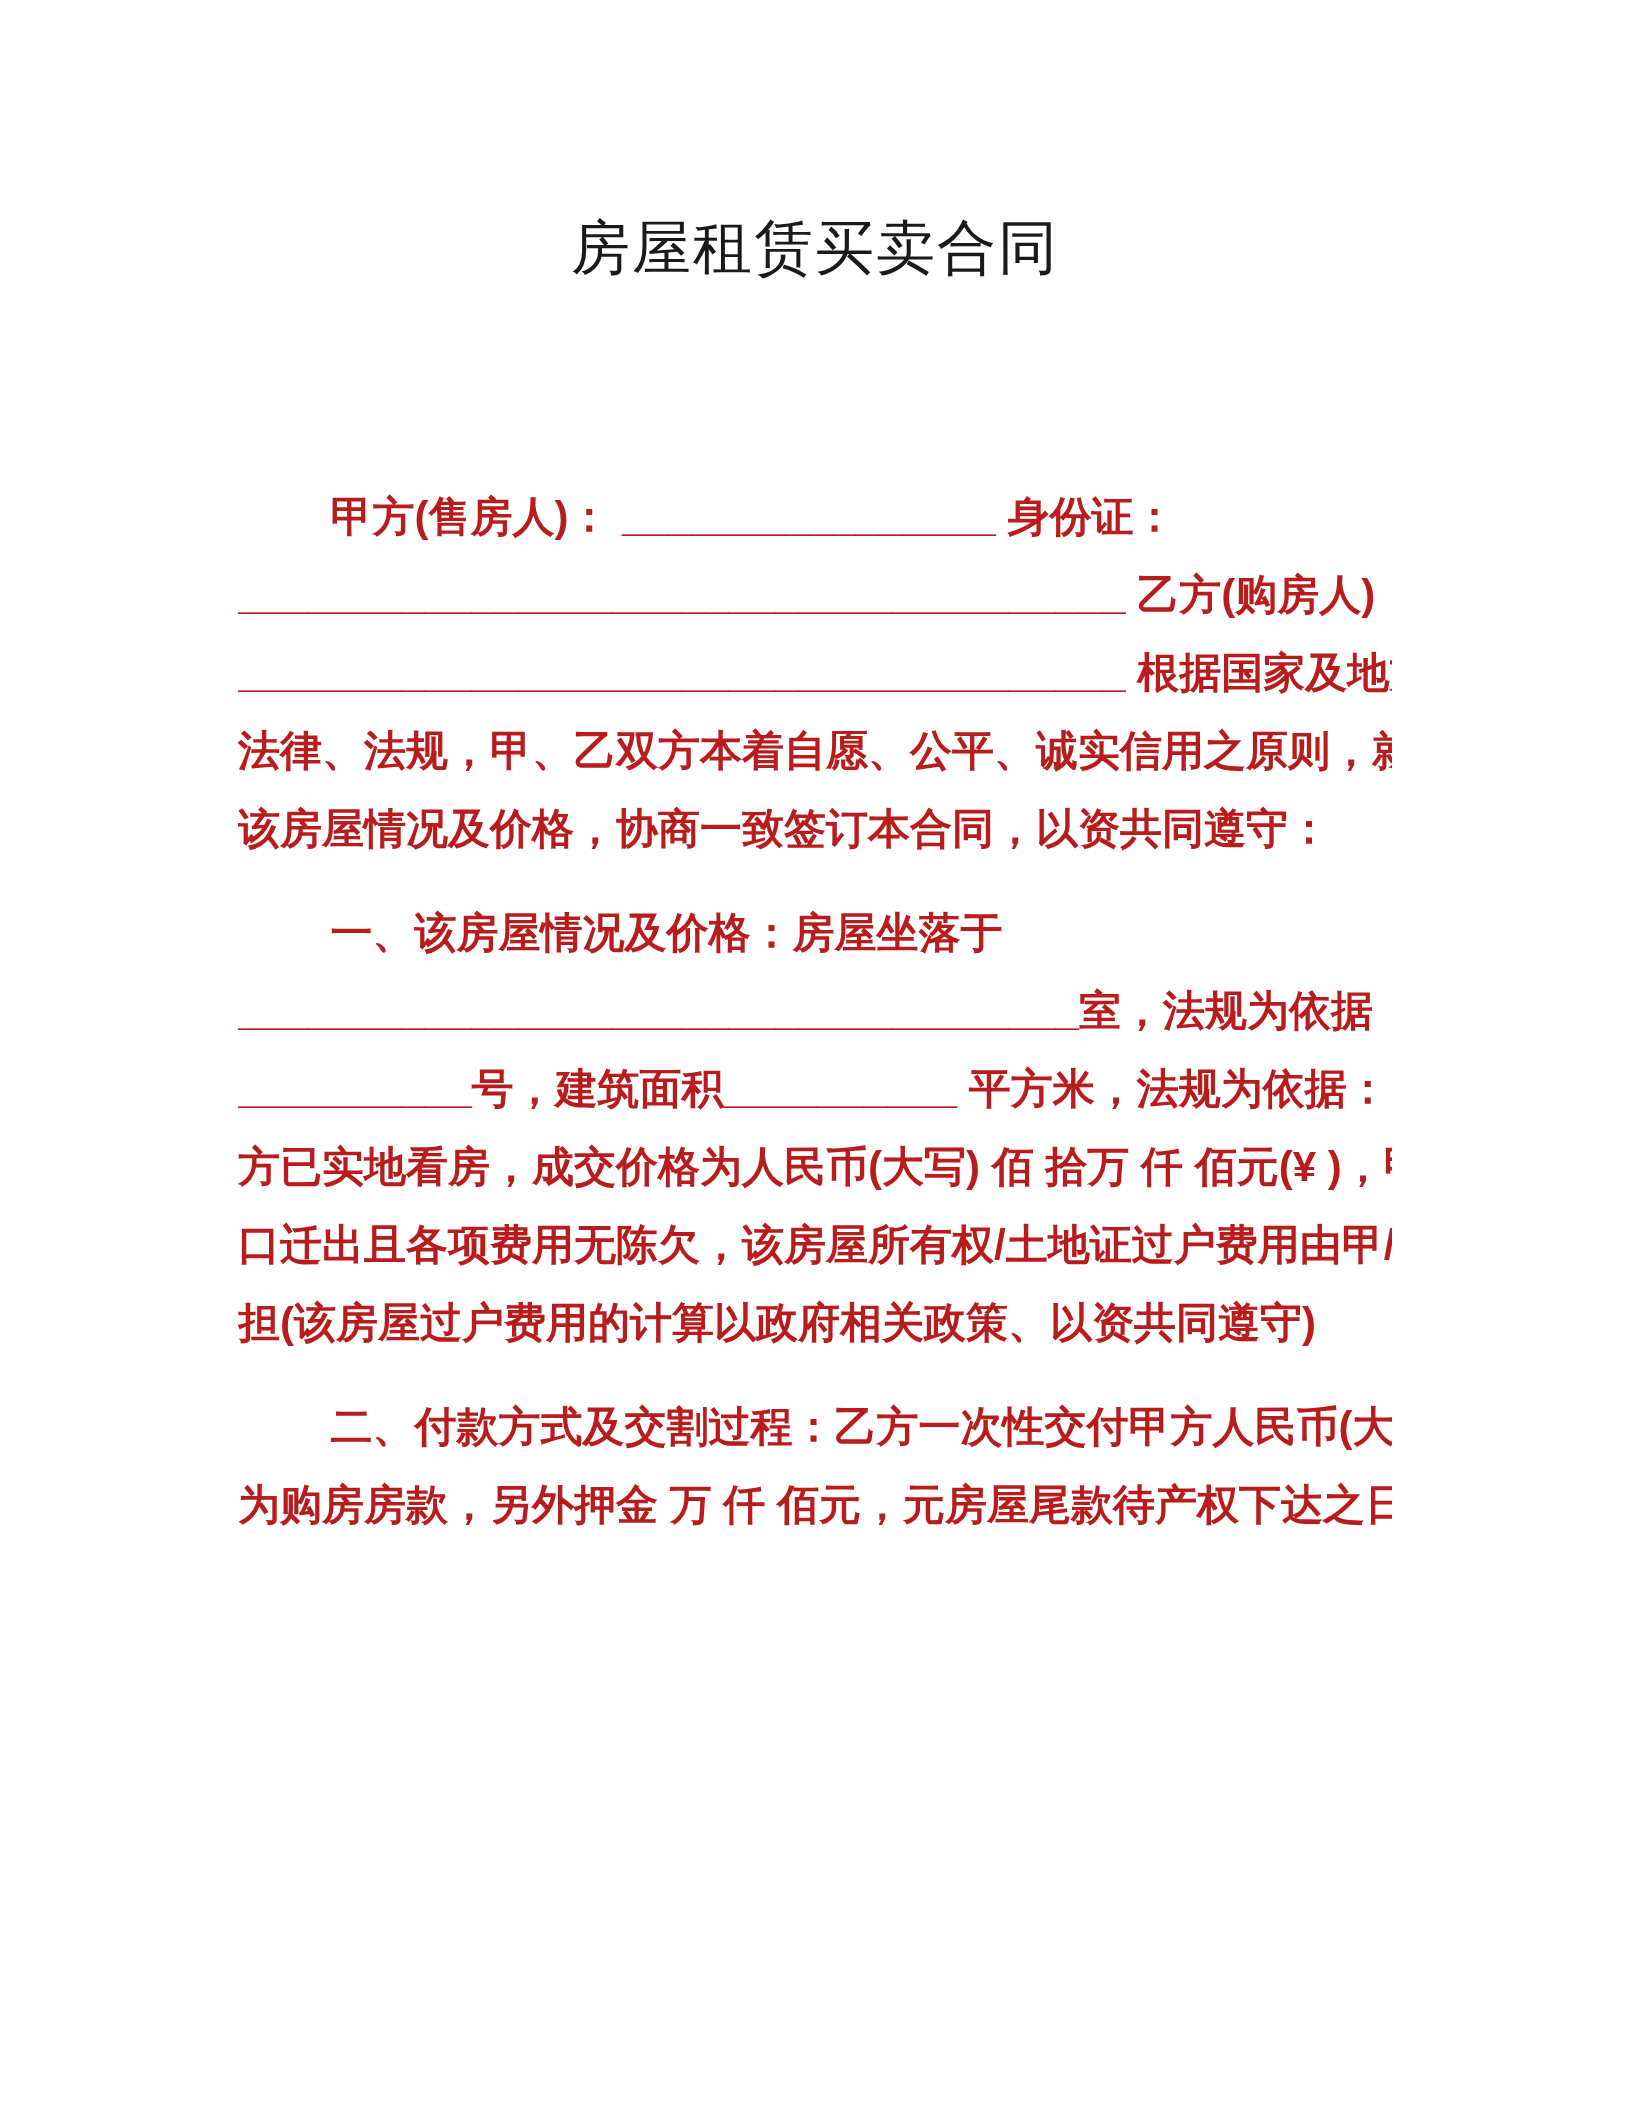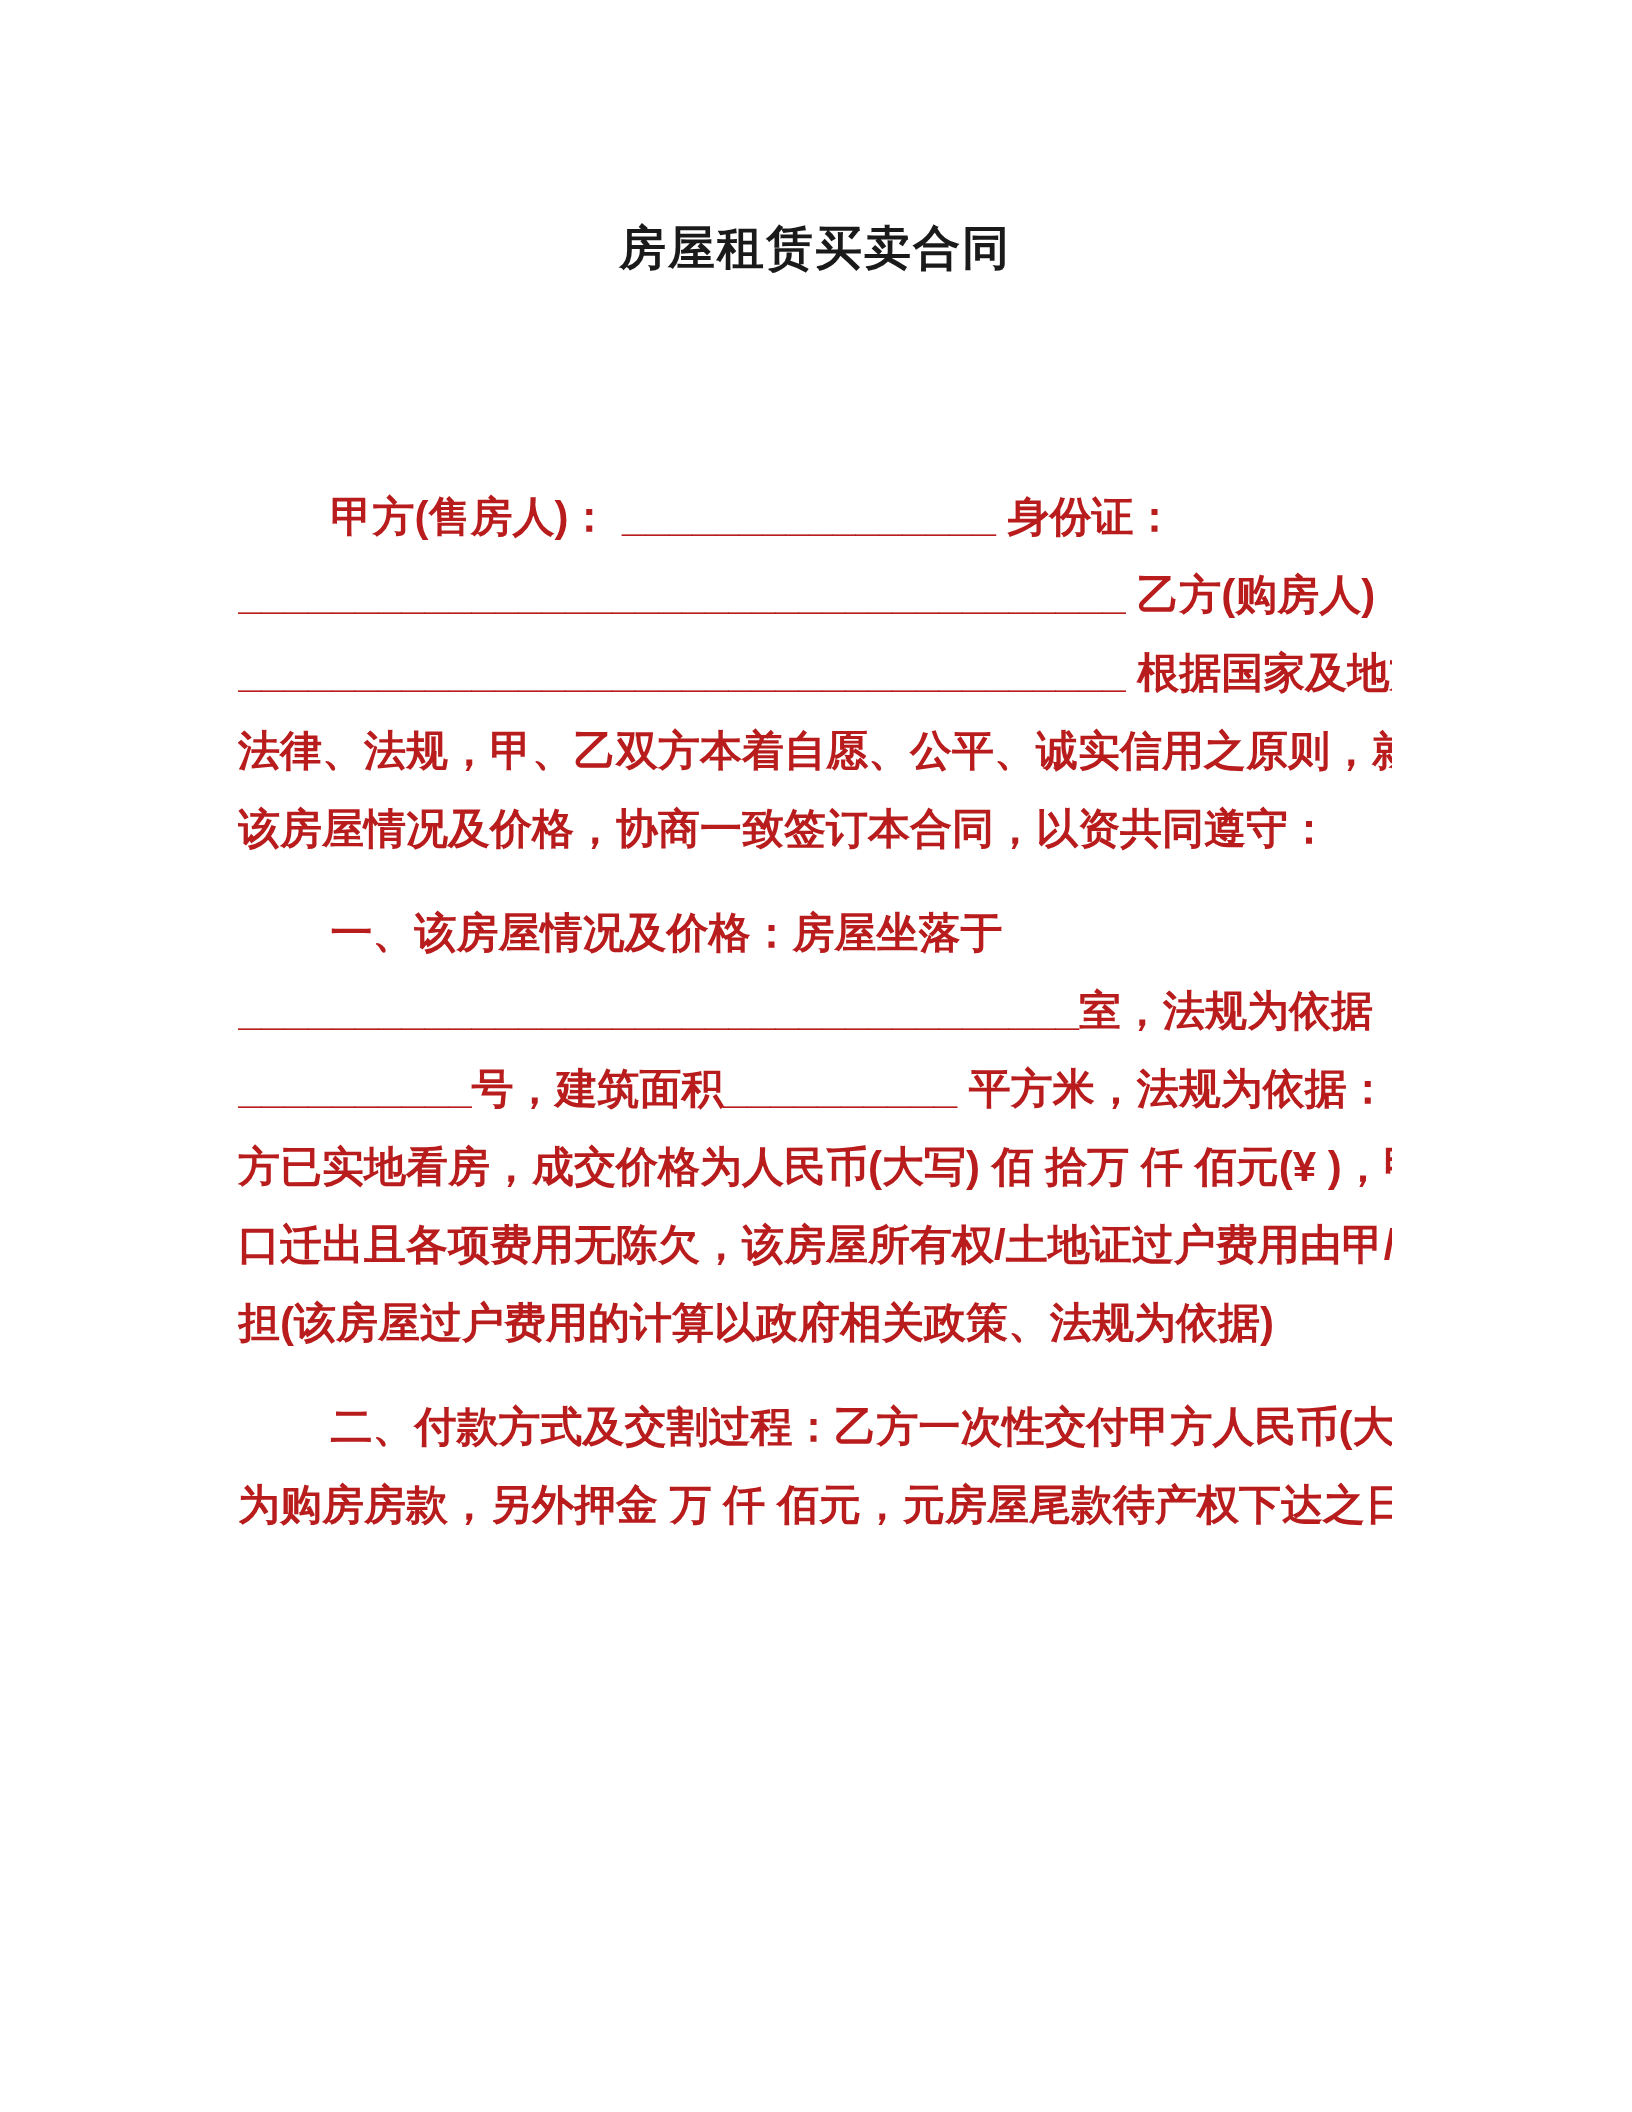--- a/index.html
+++ b/index.html
@@ -18,22 +18,22 @@
     color: #1c1c1c;
     overflow: hidden;
   }
 
   .content {
     padding: 218px 240px 0 238px;
   }
 
   .doc-title {
     text-align: center;
-    font-size: 47px;
-    font-weight: 700;
+    font-size: 59px;
+    font-weight: 400;
     letter-spacing: 2px;
     line-height: 60px;
     margin-bottom: 200px;
     color: #1a1a1a;
   }
 
   .line {
     font-size: 42px;
     font-weight: 700;
     line-height: 78px;
@@ -61,18 +61,18 @@
     <div class="line indent">甲方(售房人)： ________________ 身份证：</div>
     <div class="line">______________________________________ 乙方(购房人)：</div>
     <div class="line">______________________________________ 根据国家及地方相关</div>
     <div class="line">法律、法规，甲、乙双方本着自愿、公平、诚实信用之原则，就甲方</div>
     <div class="line">该房屋情况及价格，协商一致签订本合同，以资共同遵守：</div>
     <div class="line indent para-gap">一、该房屋情况及价格：房屋坐落于</div>
     <div class="line">____________________________________室，法规为依据</div>
     <div class="line">__________号，建筑面积__________ 平方米，法规为依据：</div>
     <div class="line">方已实地看房，成交价格为人民币(大写) 佰 拾万 仟 佰元(¥ )，甲方户</div>
     <div class="line">口迁出且各项费用无陈欠，该房屋所有权/土地证过户费用由甲/乙方承</div>
-    <div class="line">担(该房屋过户费用的计算以政府相关政策、法规为依据)</div>
+    <div class="line">担(该房屋过户费用的计算以政府相关政策、以资共同遵守)</div>
     <div class="line indent para-gap">二、付款方式及交割过程：乙方一次性交付甲方人民币(大写)作</div>
     <div class="line">为购房房款，另外押金 万 仟 佰元，元房屋尾款待产权下达之日在支付</div>
 
   </div>
 </div>
 
 </body></html>

